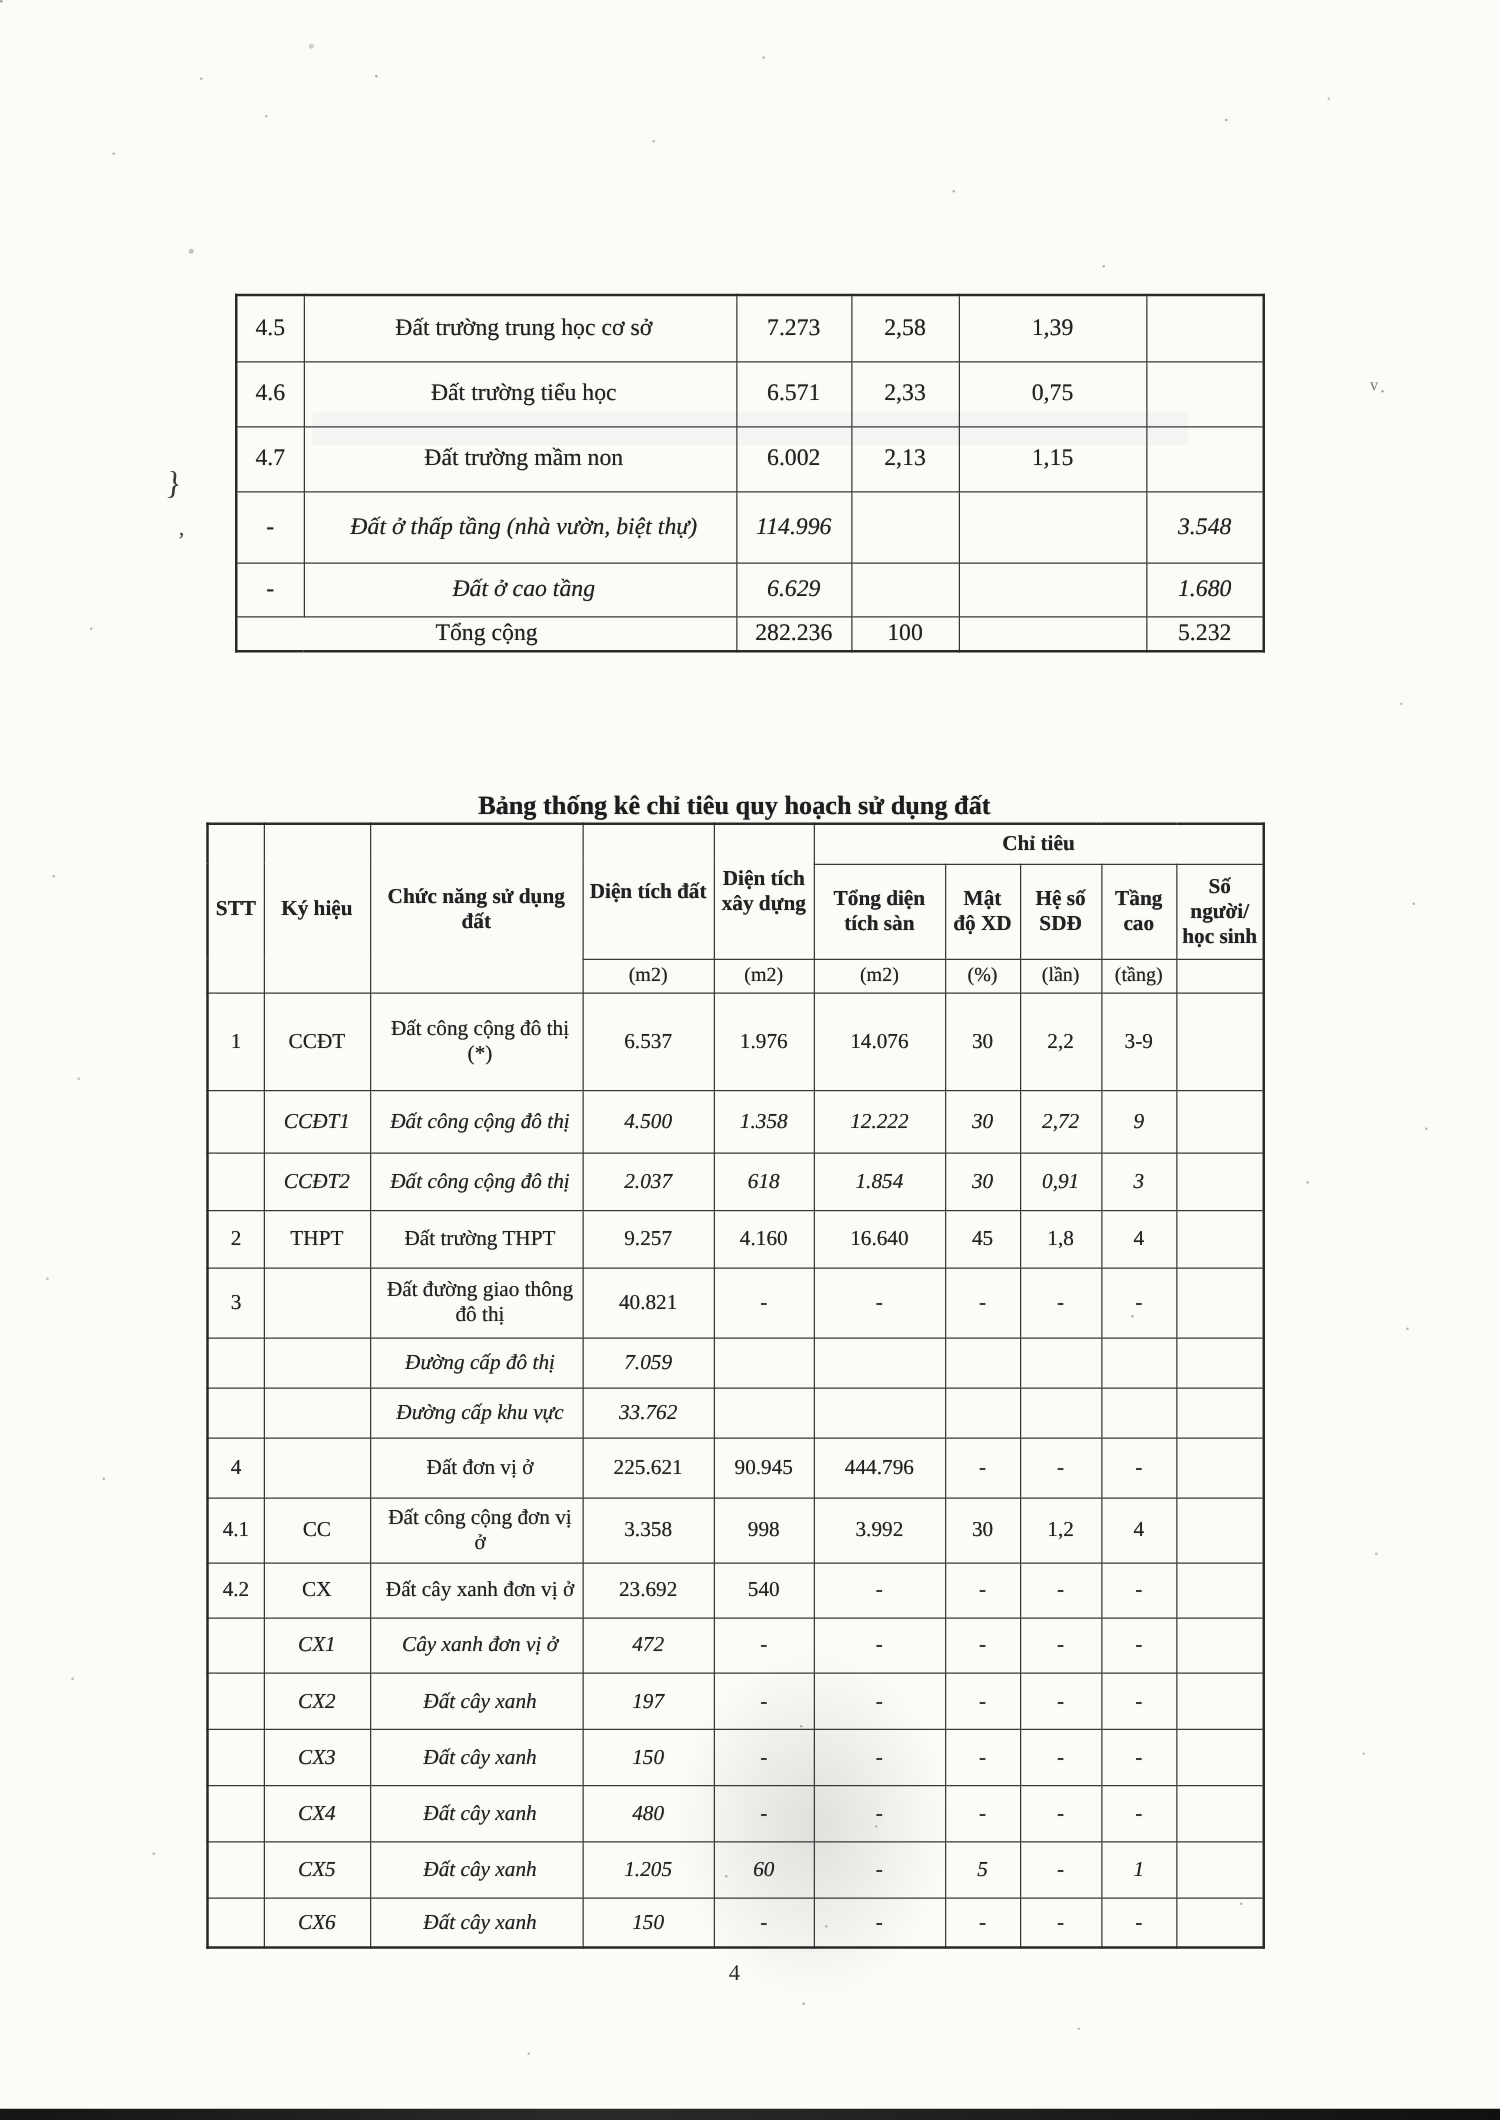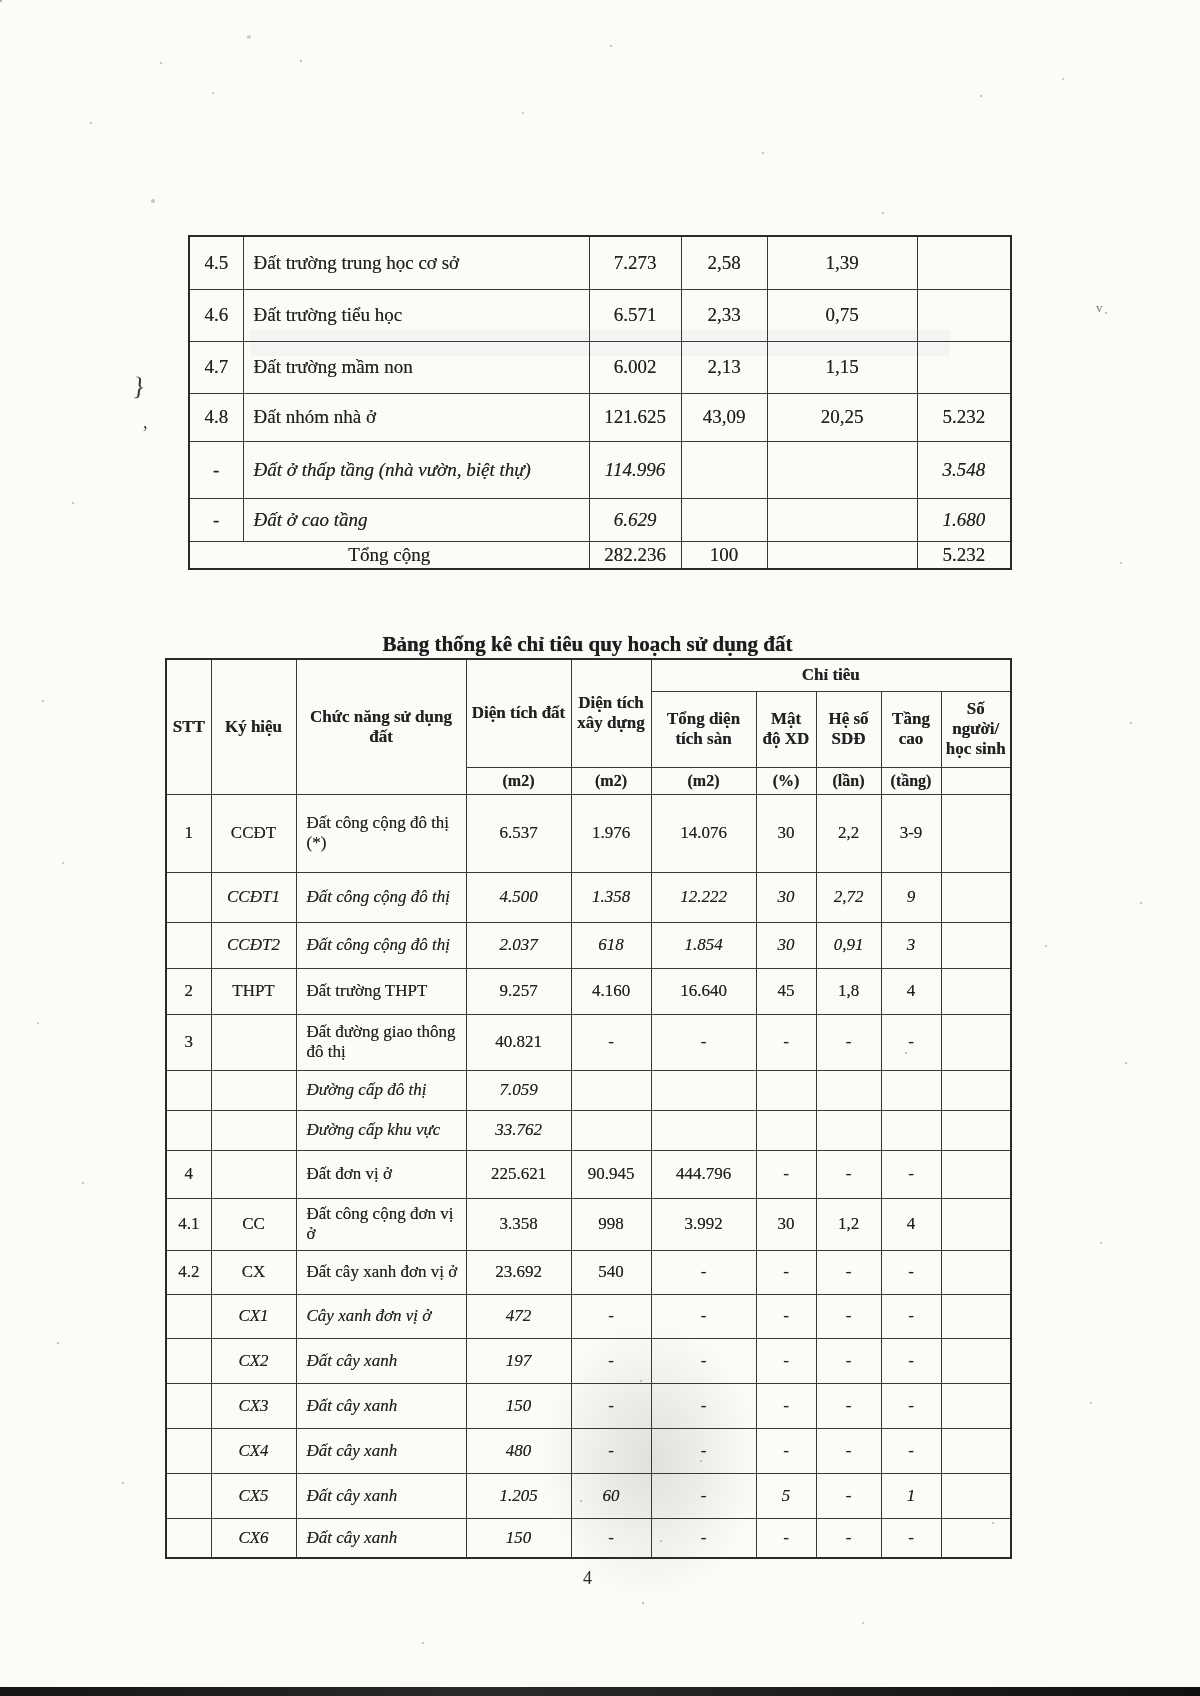--- a/index.html
+++ b/index.html
@@ -17,29 +17,29 @@
     border:1.6px solid #383838;
     box-sizing:border-box;
     padding:2px 4px;
     vertical-align:middle;
     font-weight:normal;
     text-shadow:0 0 0.6px rgba(35,35,35,0.65);
   }
   #table1{position:absolute;left:188px;top:235px;width:822px;font-size:19px;border:2.4px solid #2a2a2a;}
   #table2{position:absolute;left:165px;top:658px;width:845px;font-size:17px;border:2.4px solid #2a2a2a;}
   .cell-center{text-align:center;}
-  .cell-name{text-align:left;padding-left:10px;}
+  .cell-name{text-align:center;padding-left:10px;}
   tr.italic{font-style:italic;}
   #title2{
     position:absolute;left:165px;top:632px;width:845px;
     text-align:center;font-weight:bold;font-size:21px;color:#1d1d1d;
     text-shadow:0 0 0.7px rgba(25,25,25,0.8);
   }
   #table2 th{font-weight:bold;text-align:center;}
-  .units td{font-size:16px;font-weight:bold;}
+  .units td{font-size:16px;}
   #pagenum{position:absolute;left:165px;top:1568px;width:845px;text-align:center;font-size:18px;color:#2a2a2a;}
   .mark{position:absolute;color:#3a3a3a;}
   #brace-mark{left:133px;top:372px;font-size:26px;transform:rotate(6deg);}
   #comma-mark{left:143px;top:412px;font-size:18px;}
   #check-mark{left:1096px;top:300px;font-size:13px;color:#777;}
   #noise{
     position:absolute;left:0;top:0;width:2px;height:2px;border-radius:50%;
     background:rgba(60,60,60,0.5);
     box-shadow:
       300px 60px 0 0 rgba(70,70,70,.45), 610px 45px 0 0 rgba(70,70,70,.4),
@@ -112,28 +112,20 @@
           <td class="cell-center">0,75</td>
           <td class="cell-center"></td>
         </tr>
         <tr style="height: 52px;">
           <td class="cell-center">4.7</td>
           <td class="cell-name">Đất trường mầm non</td>
           <td class="cell-center">6.002</td>
           <td class="cell-center">2,13</td>
           <td class="cell-center">1,15</td>
           <td class="cell-center"></td>
-        </tr>
-        <tr style="height: 48px;">
-          <td class="cell-center">4.8</td>
-          <td class="cell-name">Đất nhóm nhà ở</td>
-          <td class="cell-center">121.625</td>
-          <td class="cell-center">43,09</td>
-          <td class="cell-center">20,25</td>
-          <td class="cell-center">5.232</td>
         </tr>
         <tr class="italic" style="height: 57px;">
           <td class="cell-center">-</td>
           <td class="cell-name">Đất ở thấp tầng (nhà vườn, biệt thự)</td>
           <td class="cell-center">114.996</td>
           <td class="cell-center"></td>
           <td class="cell-center"></td>
           <td class="cell-center">3.548</td>
         </tr>
         <tr class="italic" style="height: 43px;">

